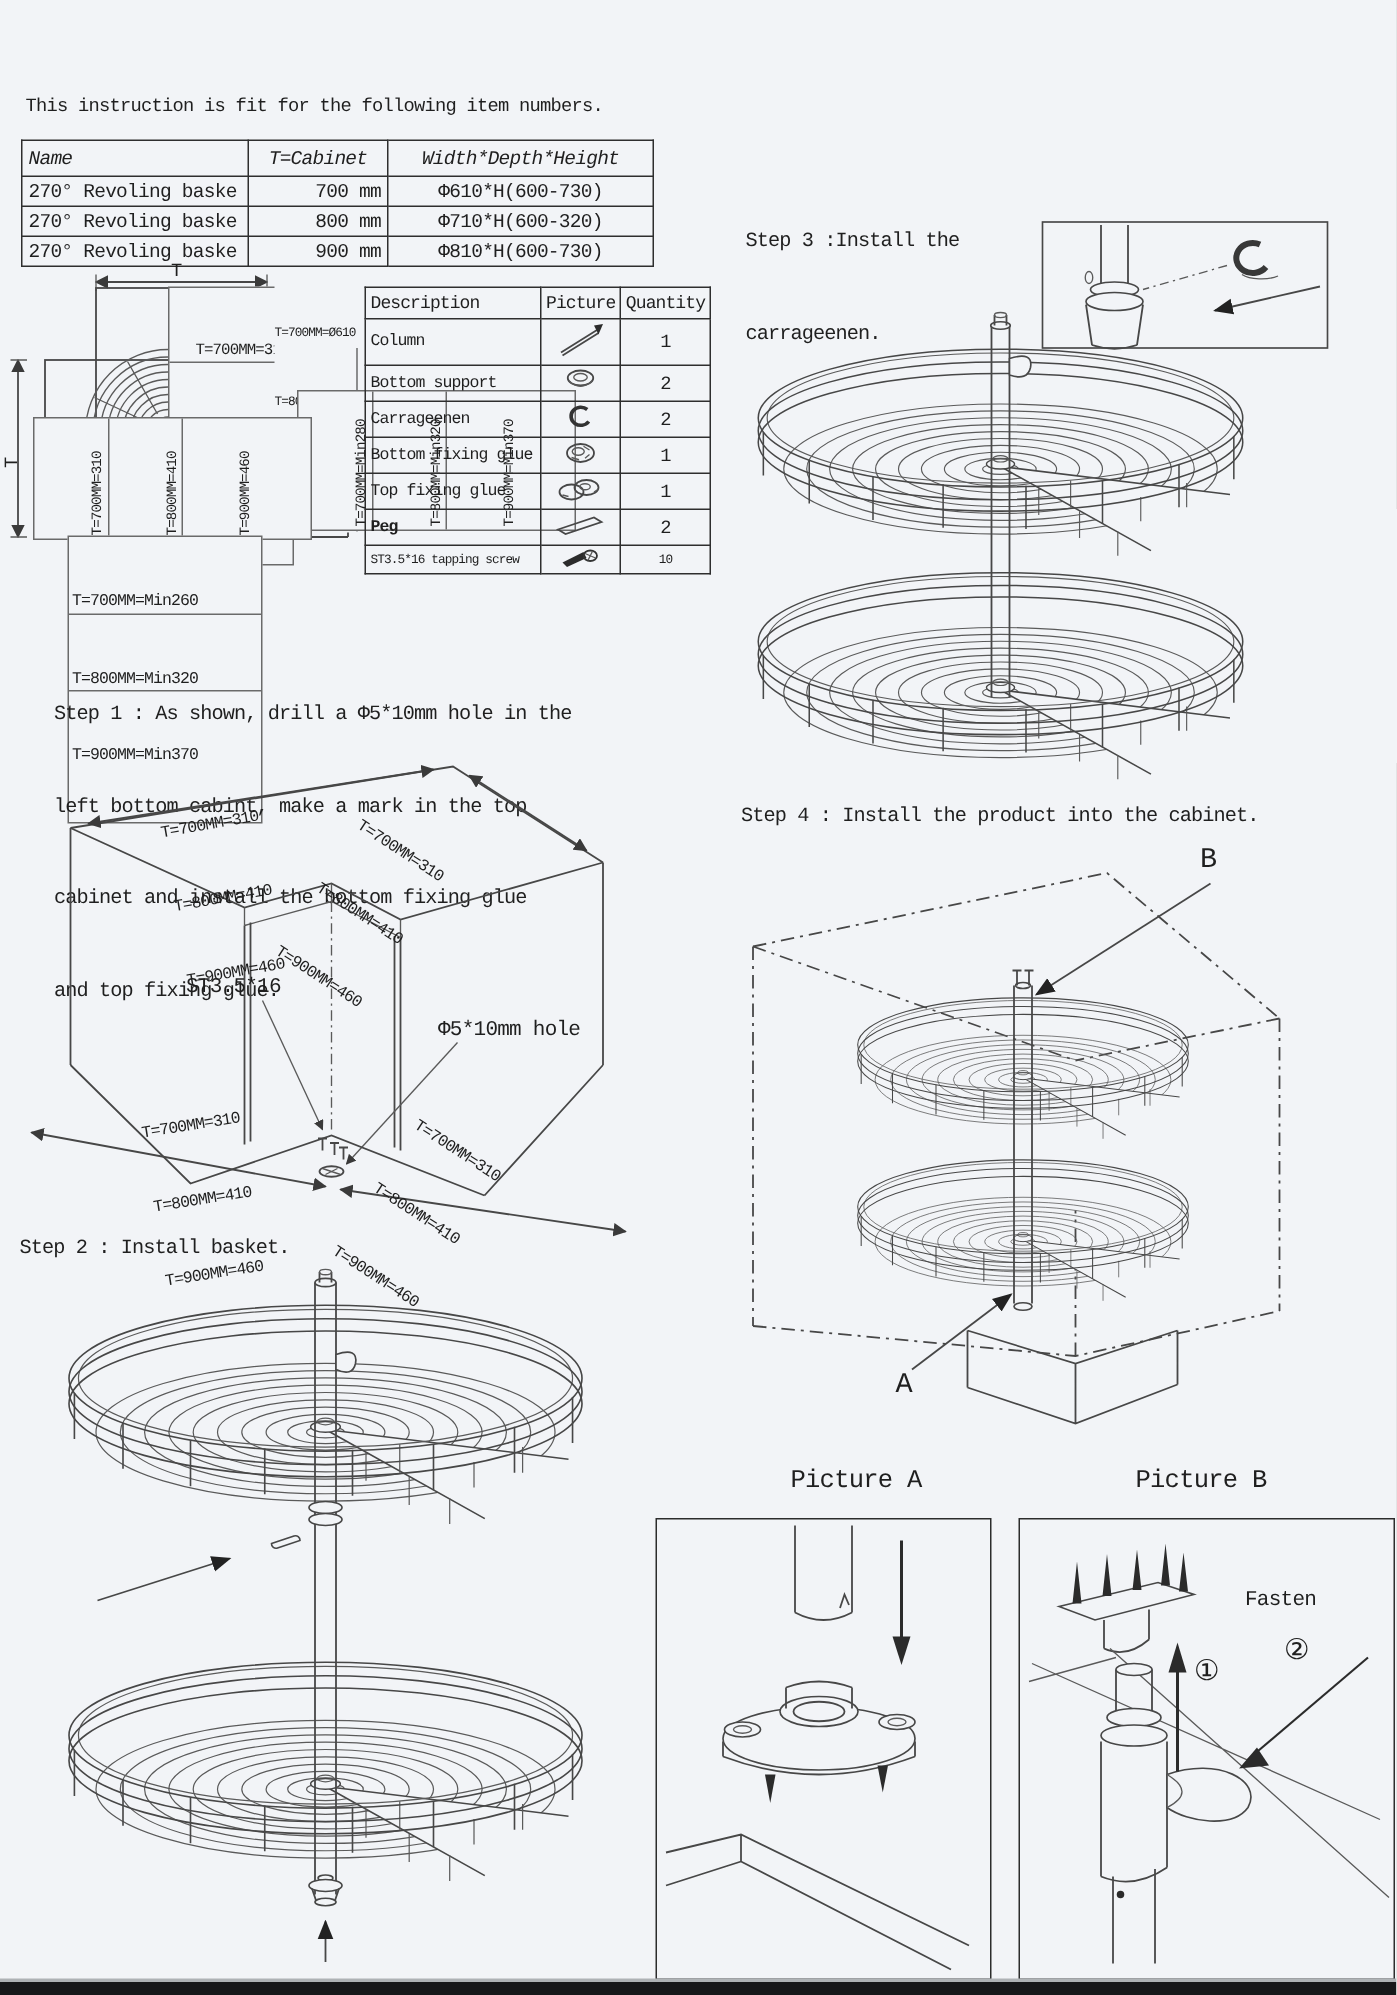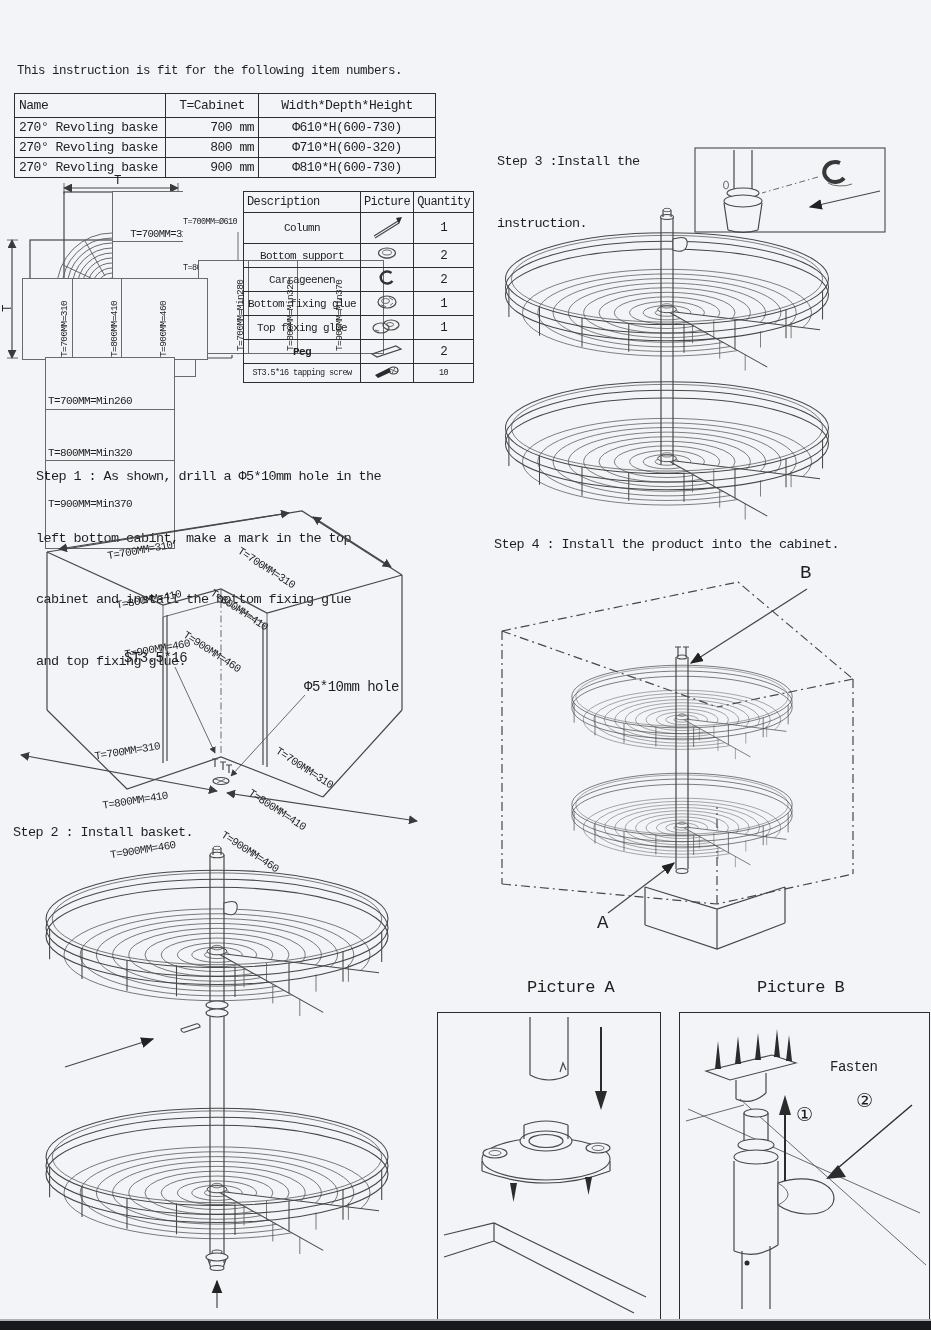--- a/index.html
+++ b/index.html
@@ -12,29 +12,29 @@
   .lbl{position:absolute;white-space:pre;letter-spacing:-0.5px;}
   .diagram{position:absolute;}
   .ln{stroke:#474747;fill:none;stroke-width:1.2;}
   .thin{stroke:#5a5a5a;fill:none;stroke-width:0.9;}
   .paper{fill:#f2f4f7;stroke:none;}
   .paperln{fill:#f2f4f7;stroke:#474747;stroke-width:1.1;}
   .dark{fill:#2b2b2b;stroke:none;}
   table{border-collapse:collapse;background:transparent;}
   .itbl{font-size:13px;letter-spacing:-0.5px;}
   .itbl th,.itbl td{border:1.5px solid #2e2e2e;font-weight:normal;padding:0 4px;}
-  .itbl th{height:23px;}
+  .itbl th{height:23px;font-style:italic;}
   .itbl td{height:19px;}
   .c-name{width:142px;text-align:left;}
   .c-cab{width:84px;text-align:right;padding-right:10px;}
   .c-dim{width:168px;text-align:center;}
   .ptbl{font-size:11px;letter-spacing:-0.6px;}
   .ptbl th,.ptbl td{border:1.4px solid #2e2e2e;font-weight:normal;padding:0 3px;}
   .ptbl th{height:20px;text-align:left;}
-  .p-desc{width:110px;text-align:center;}
+  .p-desc{width:110px;text-align:left;}
   .p-pic{width:44px;text-align:center;}
   .p-qty{width:50px;text-align:center;font-size:12.5px;}
   .p-row td{height:23px;}
   .p-row-sm td{height:18px;font-size:8.5px;}
   .stack div{line-height:12.5px;font-size:10.5px;letter-spacing:-0.6px;}
   .boxed{background:#f2f4f7;border:1px solid #6a6a6a;}
   .boxed div{border-bottom:1px solid #6a6a6a;padding:0 2px;}
   .boxed div:last-child{border-bottom:none;}
   .rot{transform-origin:0 0;}
   .steptxt{font-size:13.5px;line-height:20.5px;letter-spacing:-0.6px;}
@@ -264,21 +264,21 @@
     <div style="font-size:11px;line-height:14px;">T=700MM=310</div>
     <div style="font-size:11px;line-height:14px;">T=800MM=410</div>
     <div style="font-size:11px;line-height:14px;">T=900MM=460</div>
   </div>
   <div class="lbl stack rot" style="left:262px;top:514px;transform:rotate(33deg);">
     <div style="font-size:11px;line-height:14px;">T=700MM=310</div>
     <div style="font-size:11px;line-height:14px;">T=800MM=410</div>
     <div style="font-size:11px;line-height:14px;">T=900MM=460</div>
   </div>
   <div class="lbl" style="left:124px;top:650px;font-size:14px;">ST3.5*16</div>
-  <div class="lbl" style="left:304px;top:679px;font-size:14px;">Φ5*10mm hole</div>
+  <div class="lbl" style="left:292px;top:679px;font-size:14px;">Φ5*10mm hole</div>
   <div class="lbl stack rot" style="left:88px;top:714px;transform:rotate(-9deg);">
     <div style="font-size:11px;line-height:14px;">T=700MM=310</div>
     <div style="font-size:11px;line-height:14px;">T=800MM=410</div>
     <div style="font-size:11px;line-height:14px;">T=900MM=460</div>
   </div>
   <div class="lbl stack rot" style="left:300px;top:714px;transform:rotate(33deg);">
     <div style="font-size:11px;line-height:14px;">T=700MM=310</div>
     <div style="font-size:11px;line-height:14px;">T=800MM=410</div>
     <div style="font-size:11px;line-height:14px;">T=900MM=460</div>
   </div>
@@ -300,21 +300,21 @@
       <ellipse class="paperln" cx="212" cy="409" rx="5" ry="2"></ellipse>
       <ellipse class="paperln" cx="212" cy="414" rx="11" ry="4"></ellipse>
       <path class="ln" d="M203,416 L206,425 M221,416 L218,425"></path>
       <ellipse class="paperln" cx="212" cy="425" rx="7" ry="2.5"></ellipse>
     </g>
     <line class="ln" x1="212" y1="465" x2="212" y2="438" marker-end="url(#arwB)"></line>
   </svg>
 
   <div class="lbl steptxt" style="left:497px;top:111px;">
     <div>Step 3 :Install the</div>
-    <div>instruction.</div>
+    <div>carrageenen.</div>
   </div>
   <svg class="diagram" style="left:488px;top:133px;" width="443" height="394" viewBox="0 0 443 394">
     <use href="#basket" transform="translate(179,161) scale(0.85)"></use>
     <use href="#basket" transform="translate(179,310) scale(0.85)"></use>
     <path class="ln" d="M173,84 L173,332 M185,84 L185,332"></path>
     <ellipse class="paperln" cx="179" cy="84" rx="6.5" ry="2.5"></ellipse>
     <path class="ln" d="M175,77 L175,84 M183,77 L183,84"></path>
     <ellipse class="thin" cx="179" cy="77" rx="4" ry="1.7"></ellipse>
     <path class="paperln" d="M185,106 q16,-5 14,6 q-2,9 -14,5 Z"></path>
     <g>

